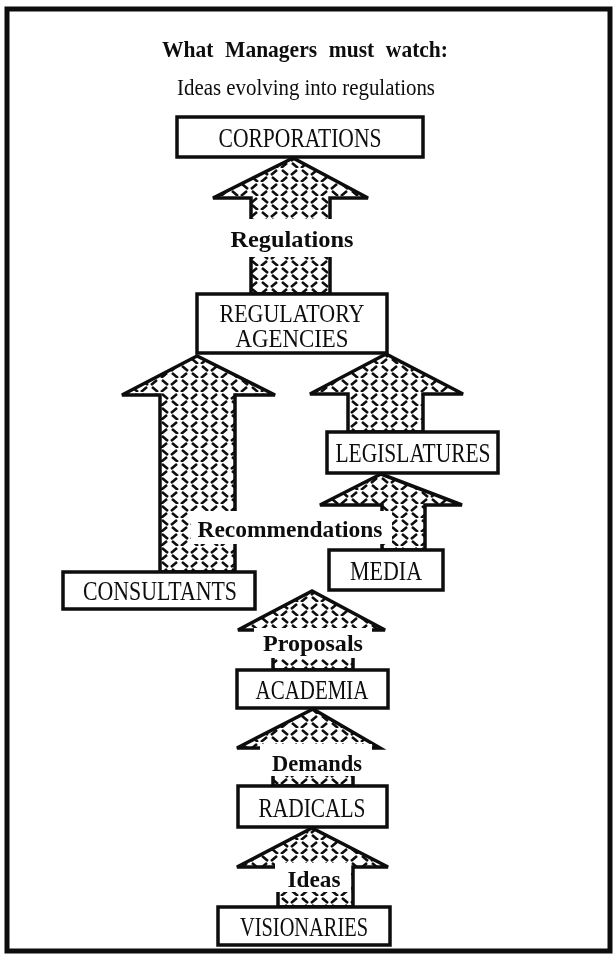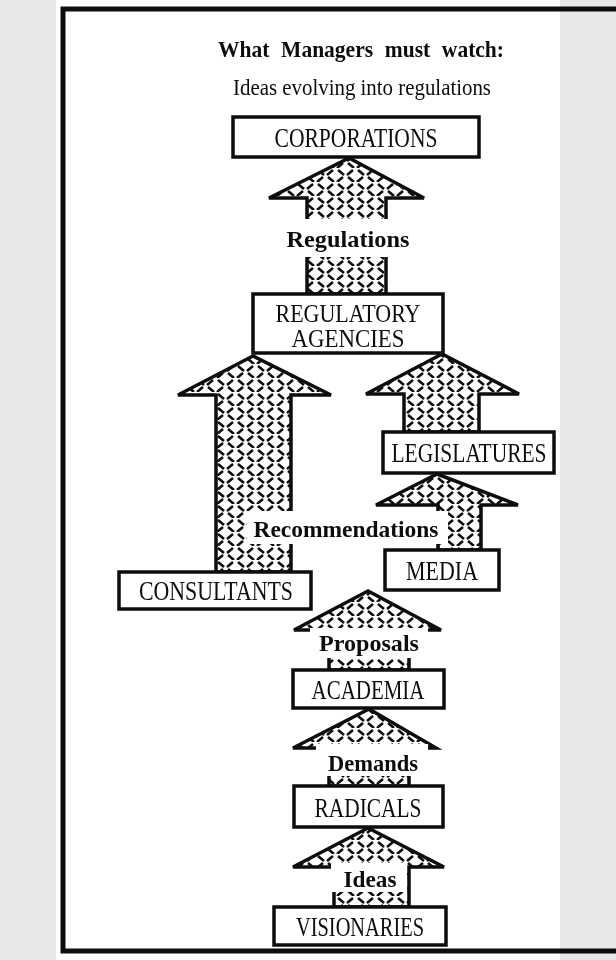--- a/index.html
+++ b/index.html
@@ -1,16 +1,16 @@
 <!DOCTYPE html>
 <html><head>
 <meta charset="utf-8">
 <style>
   html,body{margin:0;padding:0;background:#e8e8e8;}
-  #page{position:relative;width:504px;height:960px;background:#ffffff;margin:0 auto;
+  #page{position:relative;width:616px;height:960px;background:#ffffff;margin:0 auto;
         font-family:"Liberation Serif", serif;}
   svg{position:absolute;left:0;top:0;}
   .box{fill:#ffffff;stroke:#0d0d0d;stroke-width:3.5;}
   .arrow{fill:url(#hatch);stroke:#0d0d0d;stroke-width:3.5;stroke-linejoin:miter;}
   .labelbg{fill:#ffffff;stroke:none;}
   .boxlabel{font-family:"Liberation Serif",serif;font-size:28px;fill:#0d0d0d;}
   .boxlabel2{font-family:"Liberation Serif",serif;font-size:26px;fill:#0d0d0d;}
   .flowlabel{font-family:"Liberation Serif",serif;font-size:24px;font-weight:bold;fill:#0d0d0d;}
   .title{font-family:"Liberation Serif",serif;font-size:24px;font-weight:bold;fill:#0d0d0d;word-spacing:7px;}
   .subtitle{font-family:"Liberation Serif",serif;font-size:24px;fill:#0d0d0d;}

